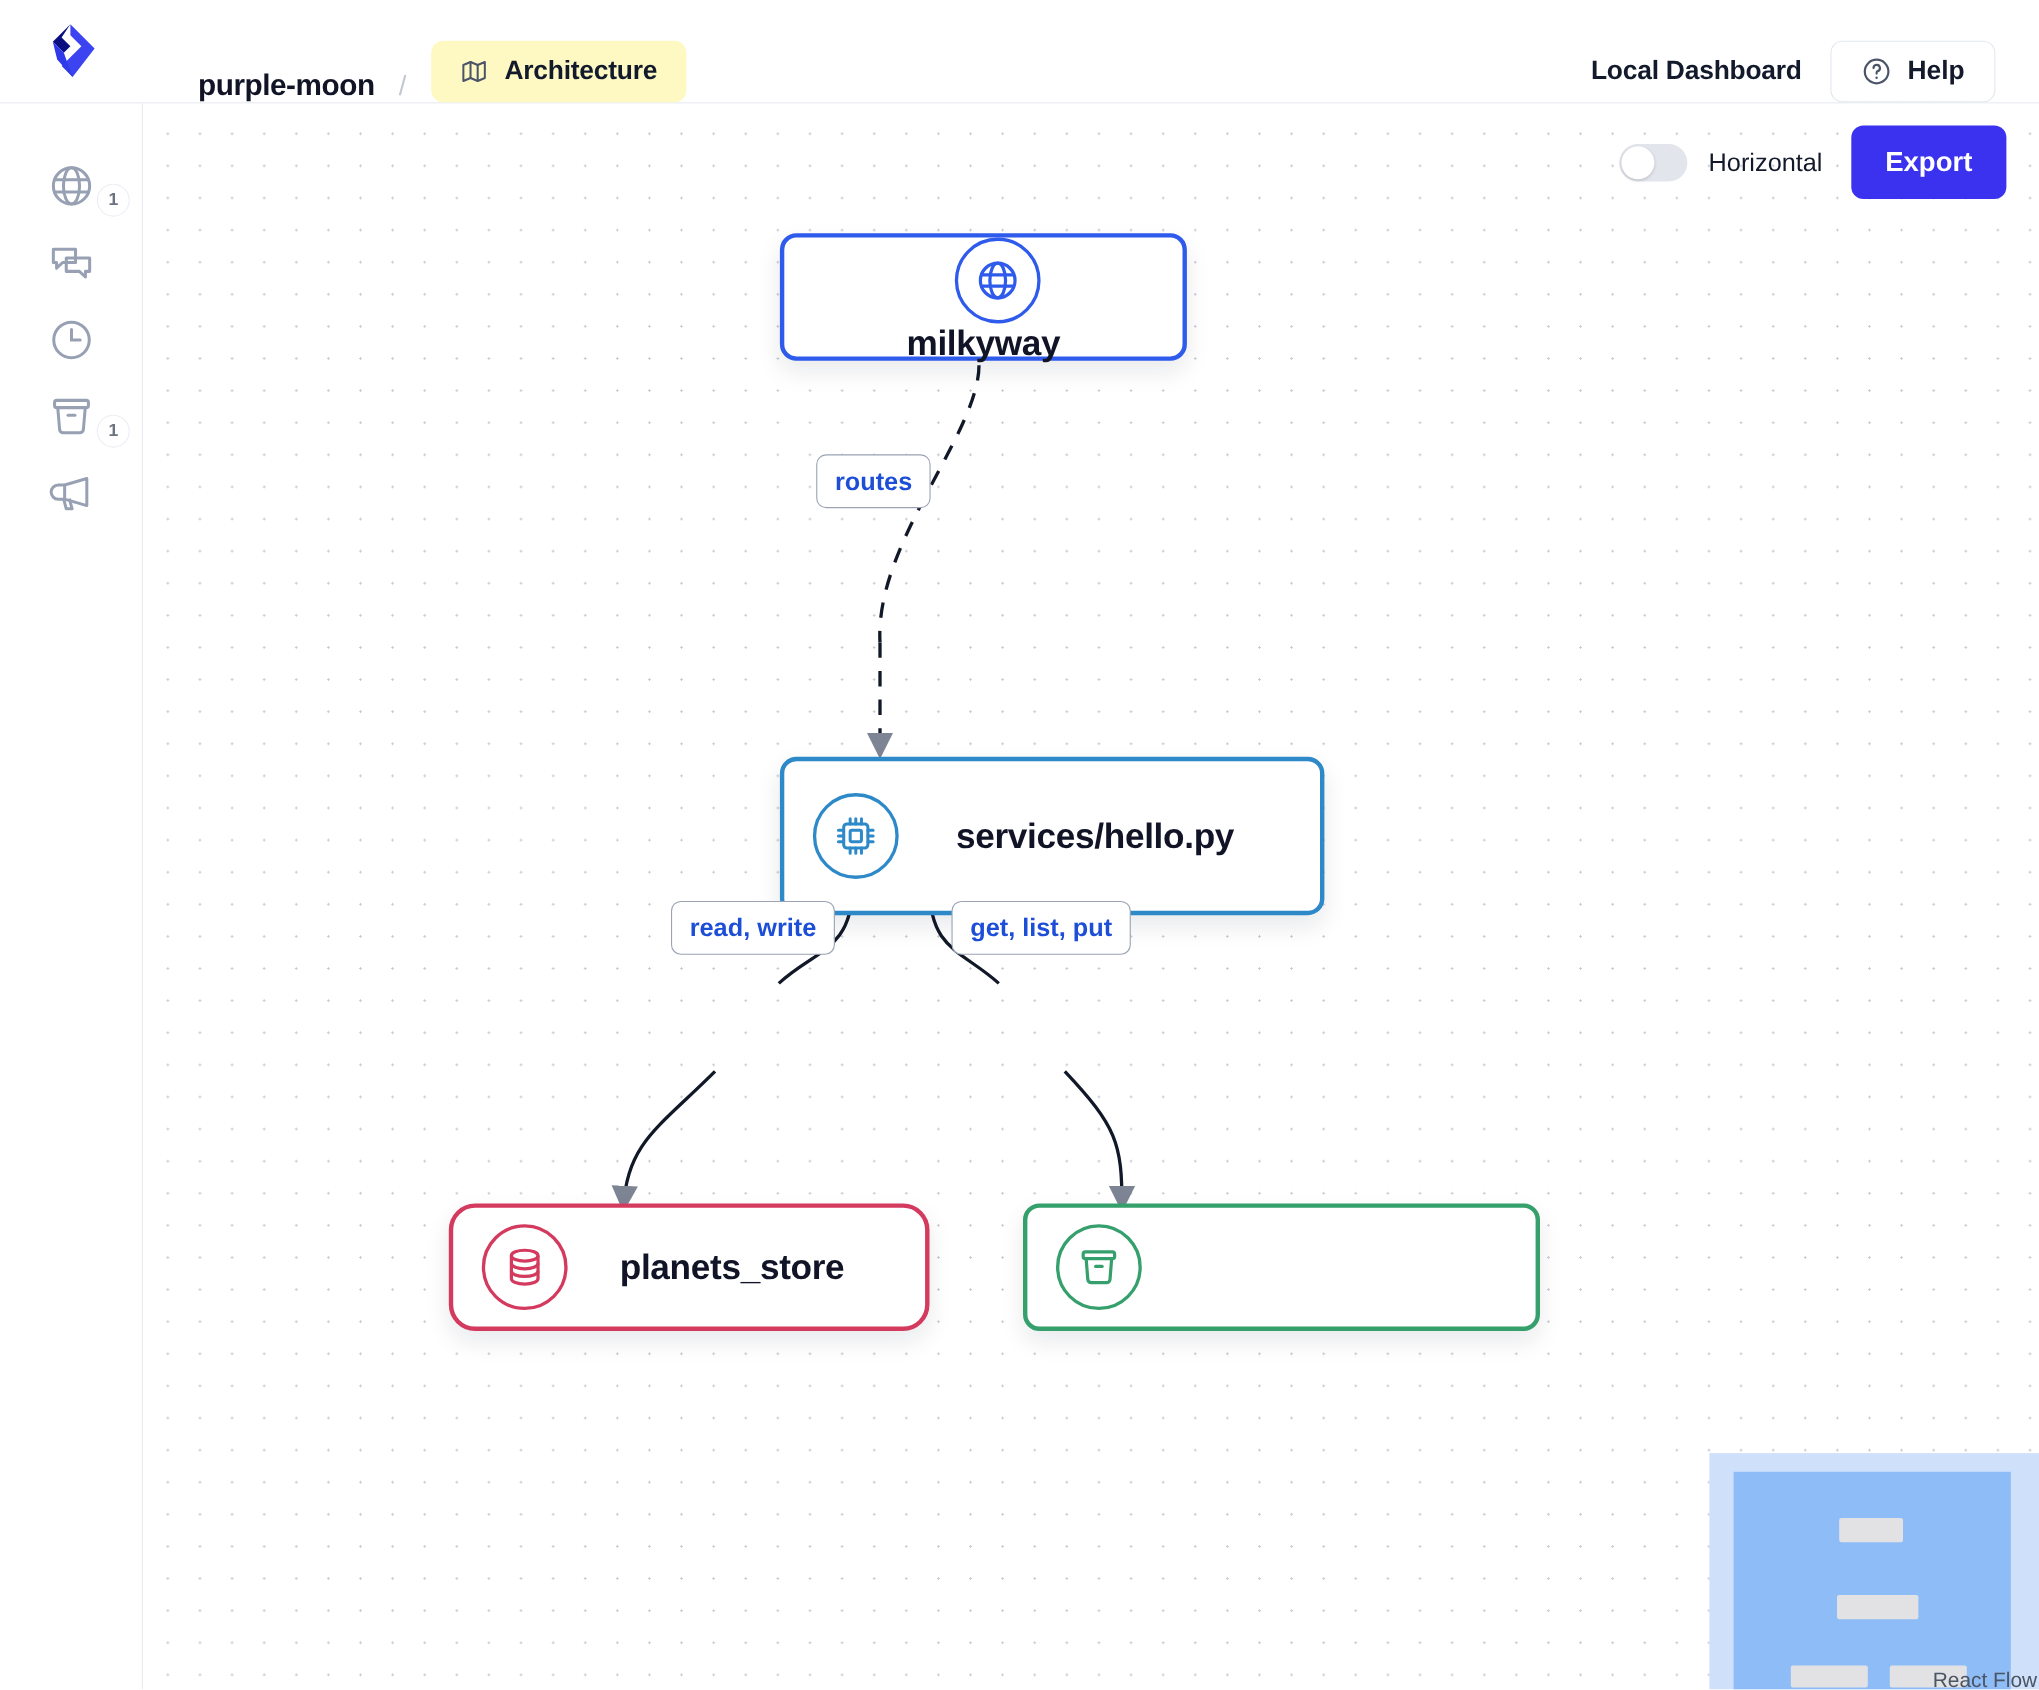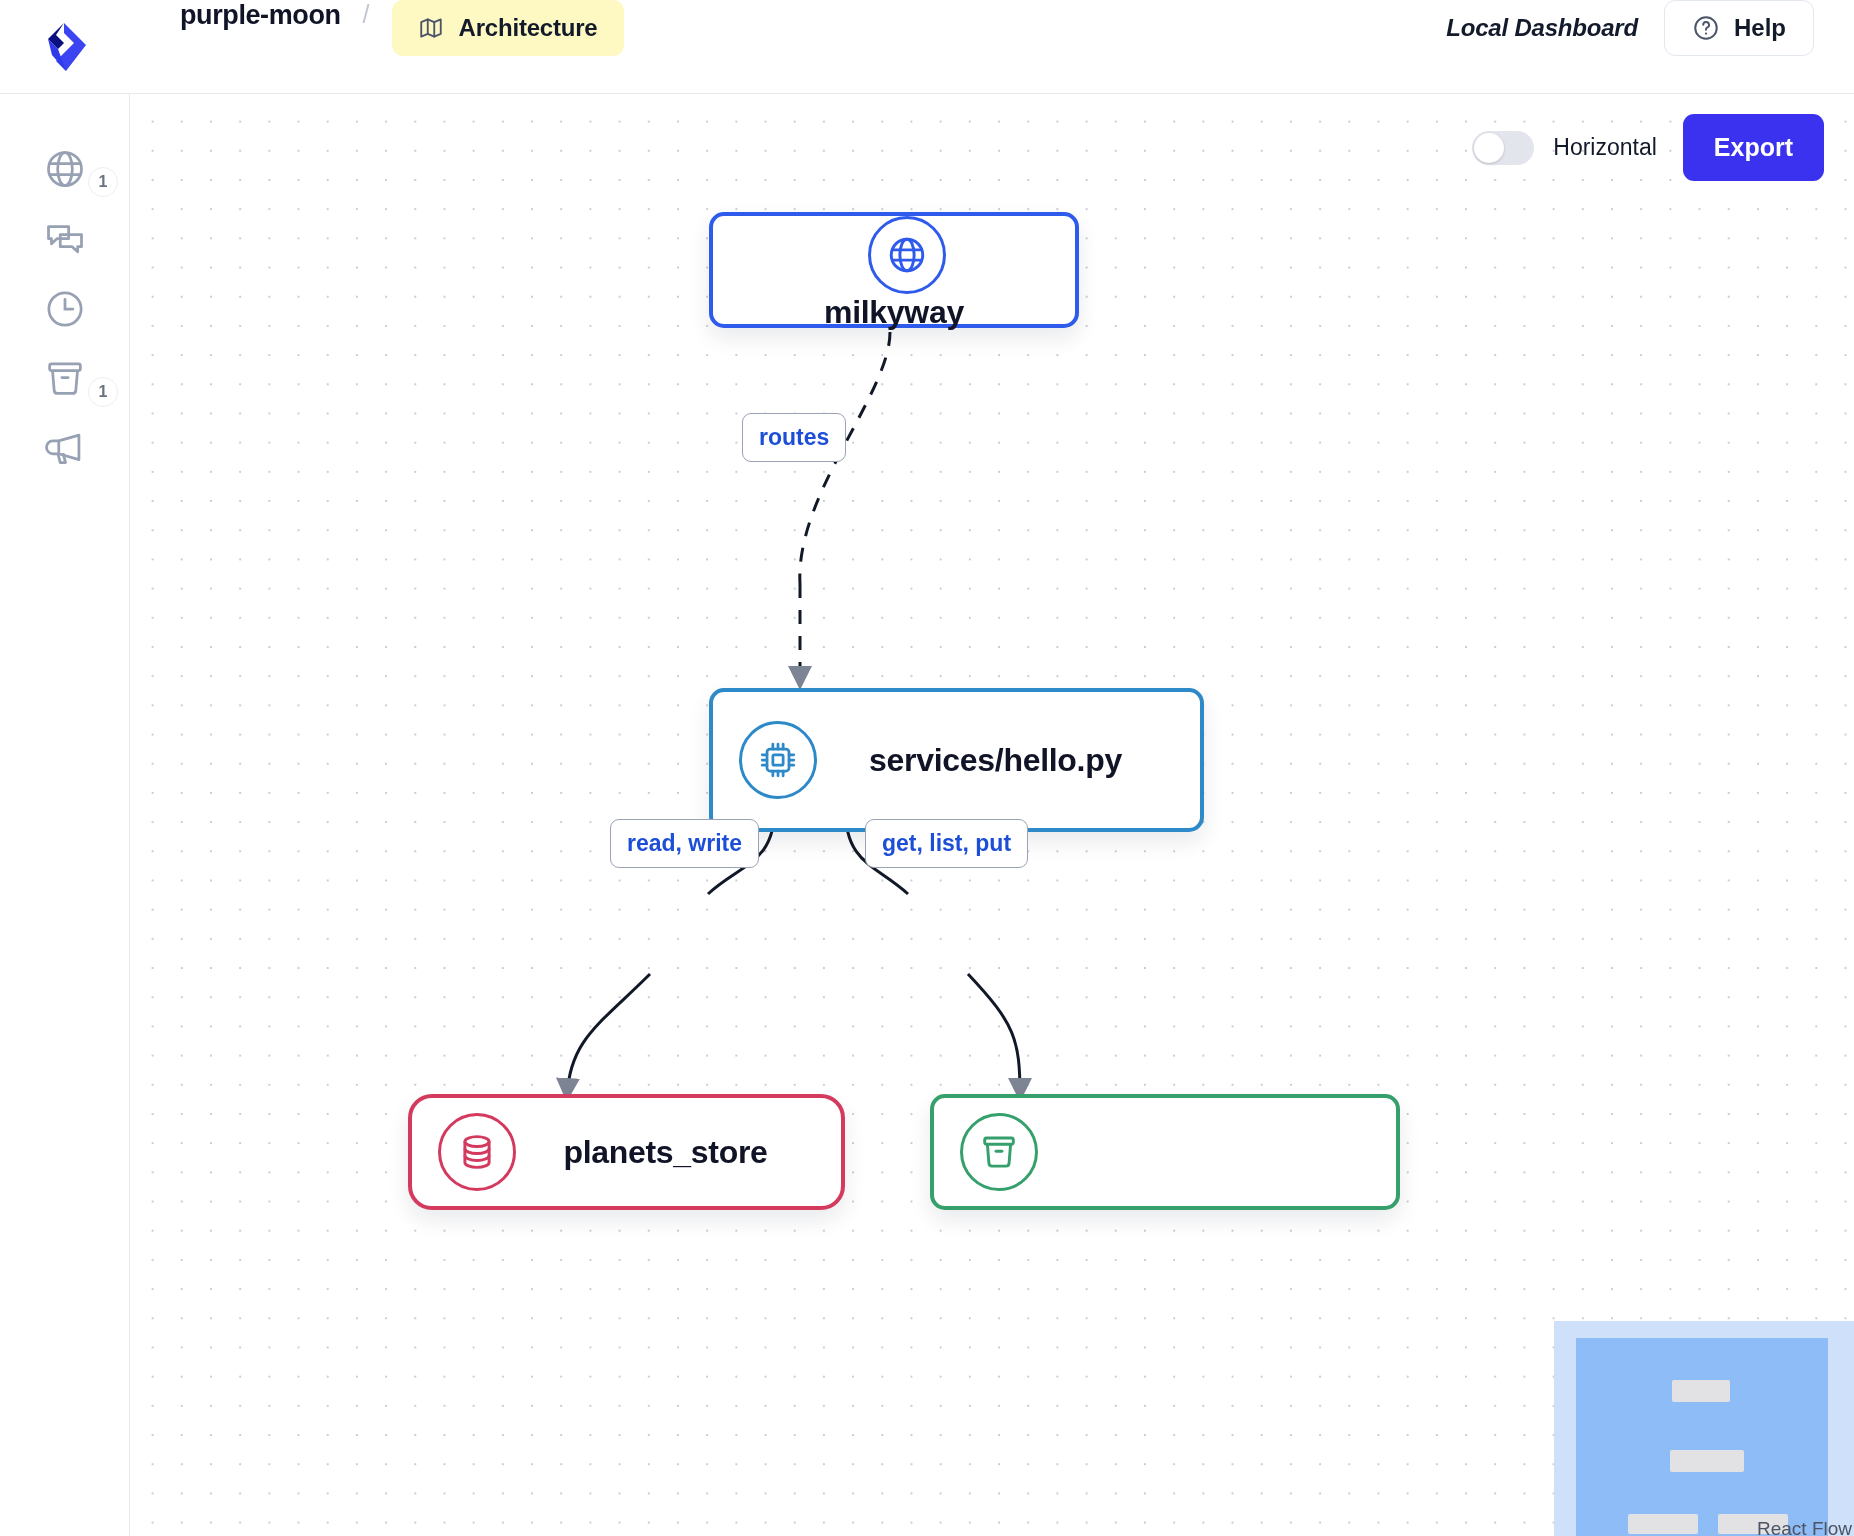--- a/index.html
+++ b/index.html
@@ -11,21 +11,21 @@
     color: #0f172a;
   }
   #app { position: relative; width: 1854px; height: 1536px; }
 
   
   .header {
     position: absolute; top: 0; left: 0;
     width: 1854px; height: 94px;
     background: #ffffff;
     border-bottom: 1px solid #e8eaef;
-    display: flex; align-items: flex-start;
+    display: flex; align-items: flex-end;
     z-index: 30;
   }
   .logo-wrap {
     width: 130px; height: 94px;
     display: flex; align-items: center; justify-content: center;
     flex: 0 0 130px;
   }
   .header-right {
     margin-left: auto; display: flex; align-items: center;
     gap: 26px; padding-right: 40px;
@@ -34,21 +34,21 @@
     font-size: 27px; font-weight: 700; letter-spacing: -0.4px;
     color: #101426; margin-left: 50px;
   }
   .crumb-sep { font-size: 25px; color: #c2c7d2; margin: 0 22px; font-weight: 400; }
   .tab-arch {
     display: flex; align-items: center; gap: 15px;
     background: #fef9c3; border-radius: 11px;
     padding: 14px 26px; cursor: pointer;
   }
   .tab-arch-label { font-size: 24px; font-weight: 700; color: #131a2b; letter-spacing: -0.2px; }
-  .local-dash { font-size: 24px; font-weight: 700; color: #131a2b; letter-spacing: -0.2px; font-style: italic; }
+  .local-dash { font-size: 24px; font-weight: 700; color: #131a2b; letter-spacing: -0.2px; }
   .help-btn {
     display: flex; align-items: center; gap: 14px;
     border: 1px solid #e3e7ee; border-radius: 11px;
     padding: 13px 27px; background: #fff; cursor: pointer;
   }
   .help-label { font-size: 24px; font-weight: 700; color: #131a2b; }
 
   
   .sidebar {
     position: absolute; top: 94px; left: 0;

